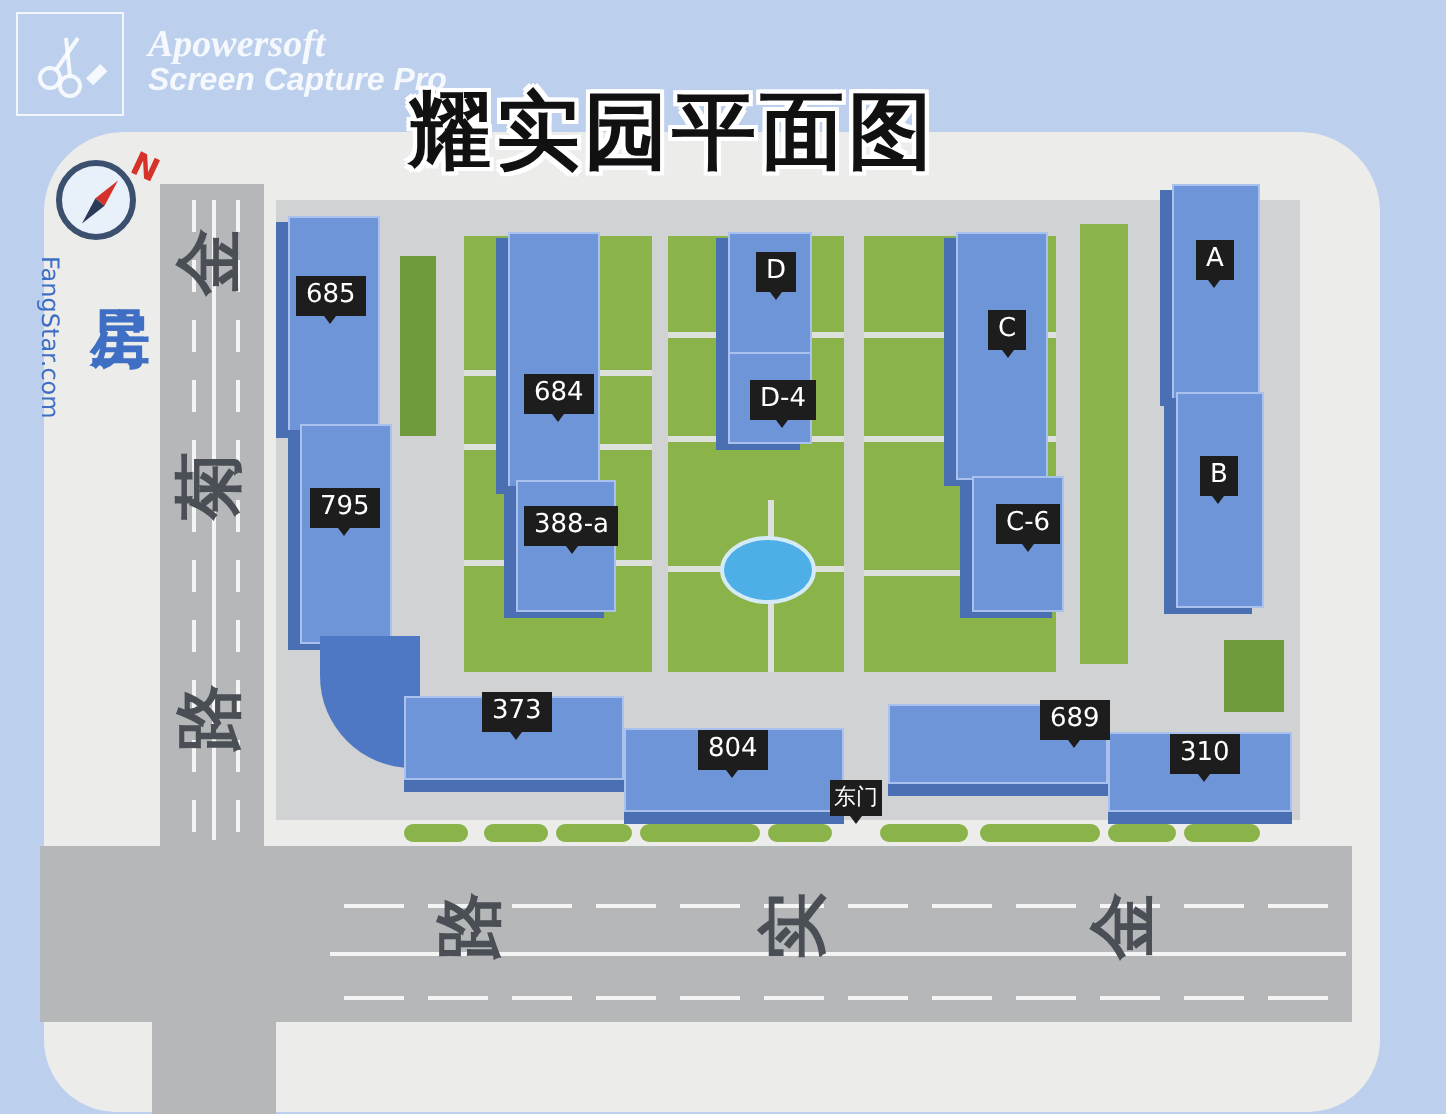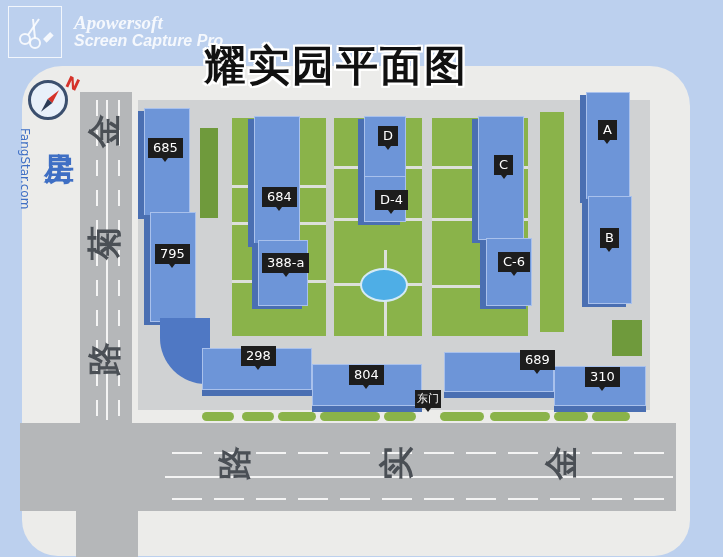--- a/index.html
+++ b/index.html
@@ -129,19 +129,19 @@
 <div class="abs label" style="left:148px;top:138px;">685</div>
 <div class="abs label" style="left:155px;top:244px;">795</div>
 <div class="abs label" style="left:262px;top:157px;margin-top:30px;">684</div>
 <div class="abs label" style="left:262px;top:253px;">388-a</div>
 <div class="abs label" style="left:378px;top:126px;">D</div>
 <div class="abs label" style="left:375px;top:190px;">D-4</div>
 <div class="abs label" style="left:494px;top:155px;">C</div>
 <div class="abs label" style="left:498px;top:252px;">C-6</div>
 <div class="abs label" style="left:598px;top:120px;">A</div>
 <div class="abs label" style="left:600px;top:228px;">B</div>
-<div class="abs label" style="left:241px;top:346px;">298</div>
+<div class="abs label" style="left:241px;top:346px;">373</div>
 <div class="abs label" style="left:349px;top:365px;">804</div>
 <div class="abs label" style="left:485px;top:350px;margin-left:35px;">689</div>
 <div class="abs label" style="left:585px;top:367px;">310</div>
 <div class="abs label" style="left:415px;top:390px;font-size:11px;padding:1px 2px;">东门</div>
 
 <div class="abs title">耀实园平面图</div>
 
 </body></html>

